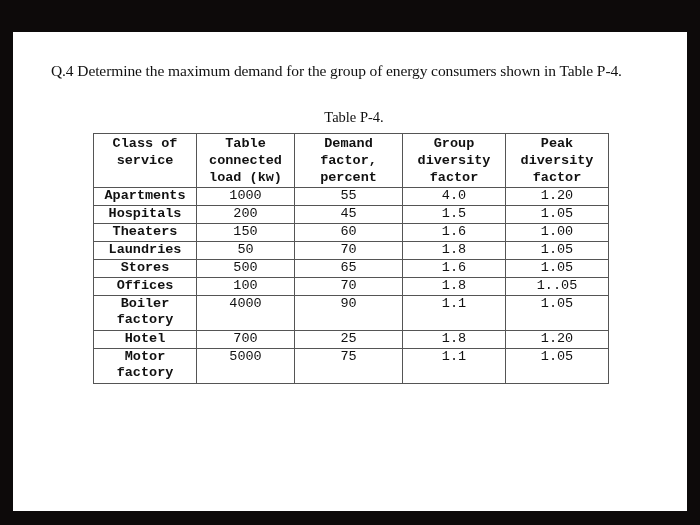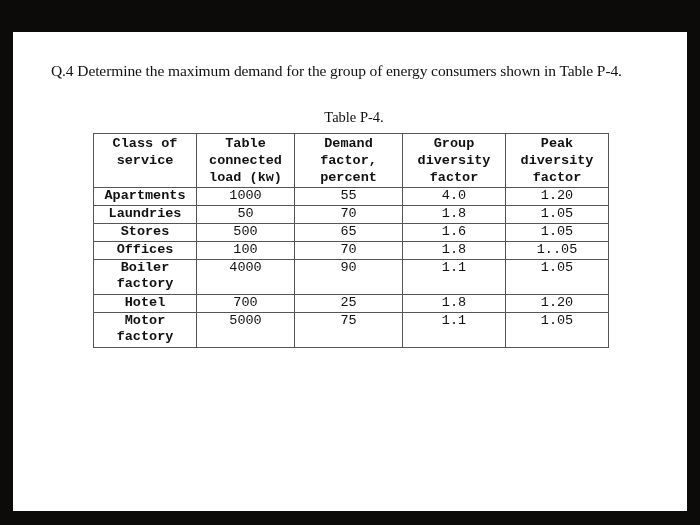--- a/index.html
+++ b/index.html
@@ -65,20 +65,38 @@
           <td class="cls">
             <span class="hdrline">Apartments</span>
           </td>
           <td>1000</td>
           <td>55</td>
           <td>4.0</td>
           <td>1.20</td>
         </tr>
         <tr class="r2">
           <td class="cls">
+            <span class="hdrline">Hospitals</span>
+          </td>
+          <td>200</td>
+          <td>45</td>
+          <td>1.5</td>
+          <td>1.05</td>
+        </tr>
+        <tr class="r2">
+          <td class="cls">
+            <span class="hdrline">Theaters</span>
+          </td>
+          <td>150</td>
+          <td>60</td>
+          <td>1.6</td>
+          <td>1.00</td>
+        </tr>
+        <tr class="r2">
+          <td class="cls">
             <span class="hdrline">Laundries</span>
           </td>
           <td>50</td>
           <td>70</td>
           <td>1.8</td>
           <td>1.05</td>
         </tr>
         <tr class="r2">
           <td class="cls">
             <span class="hdrline">Stores</span>

